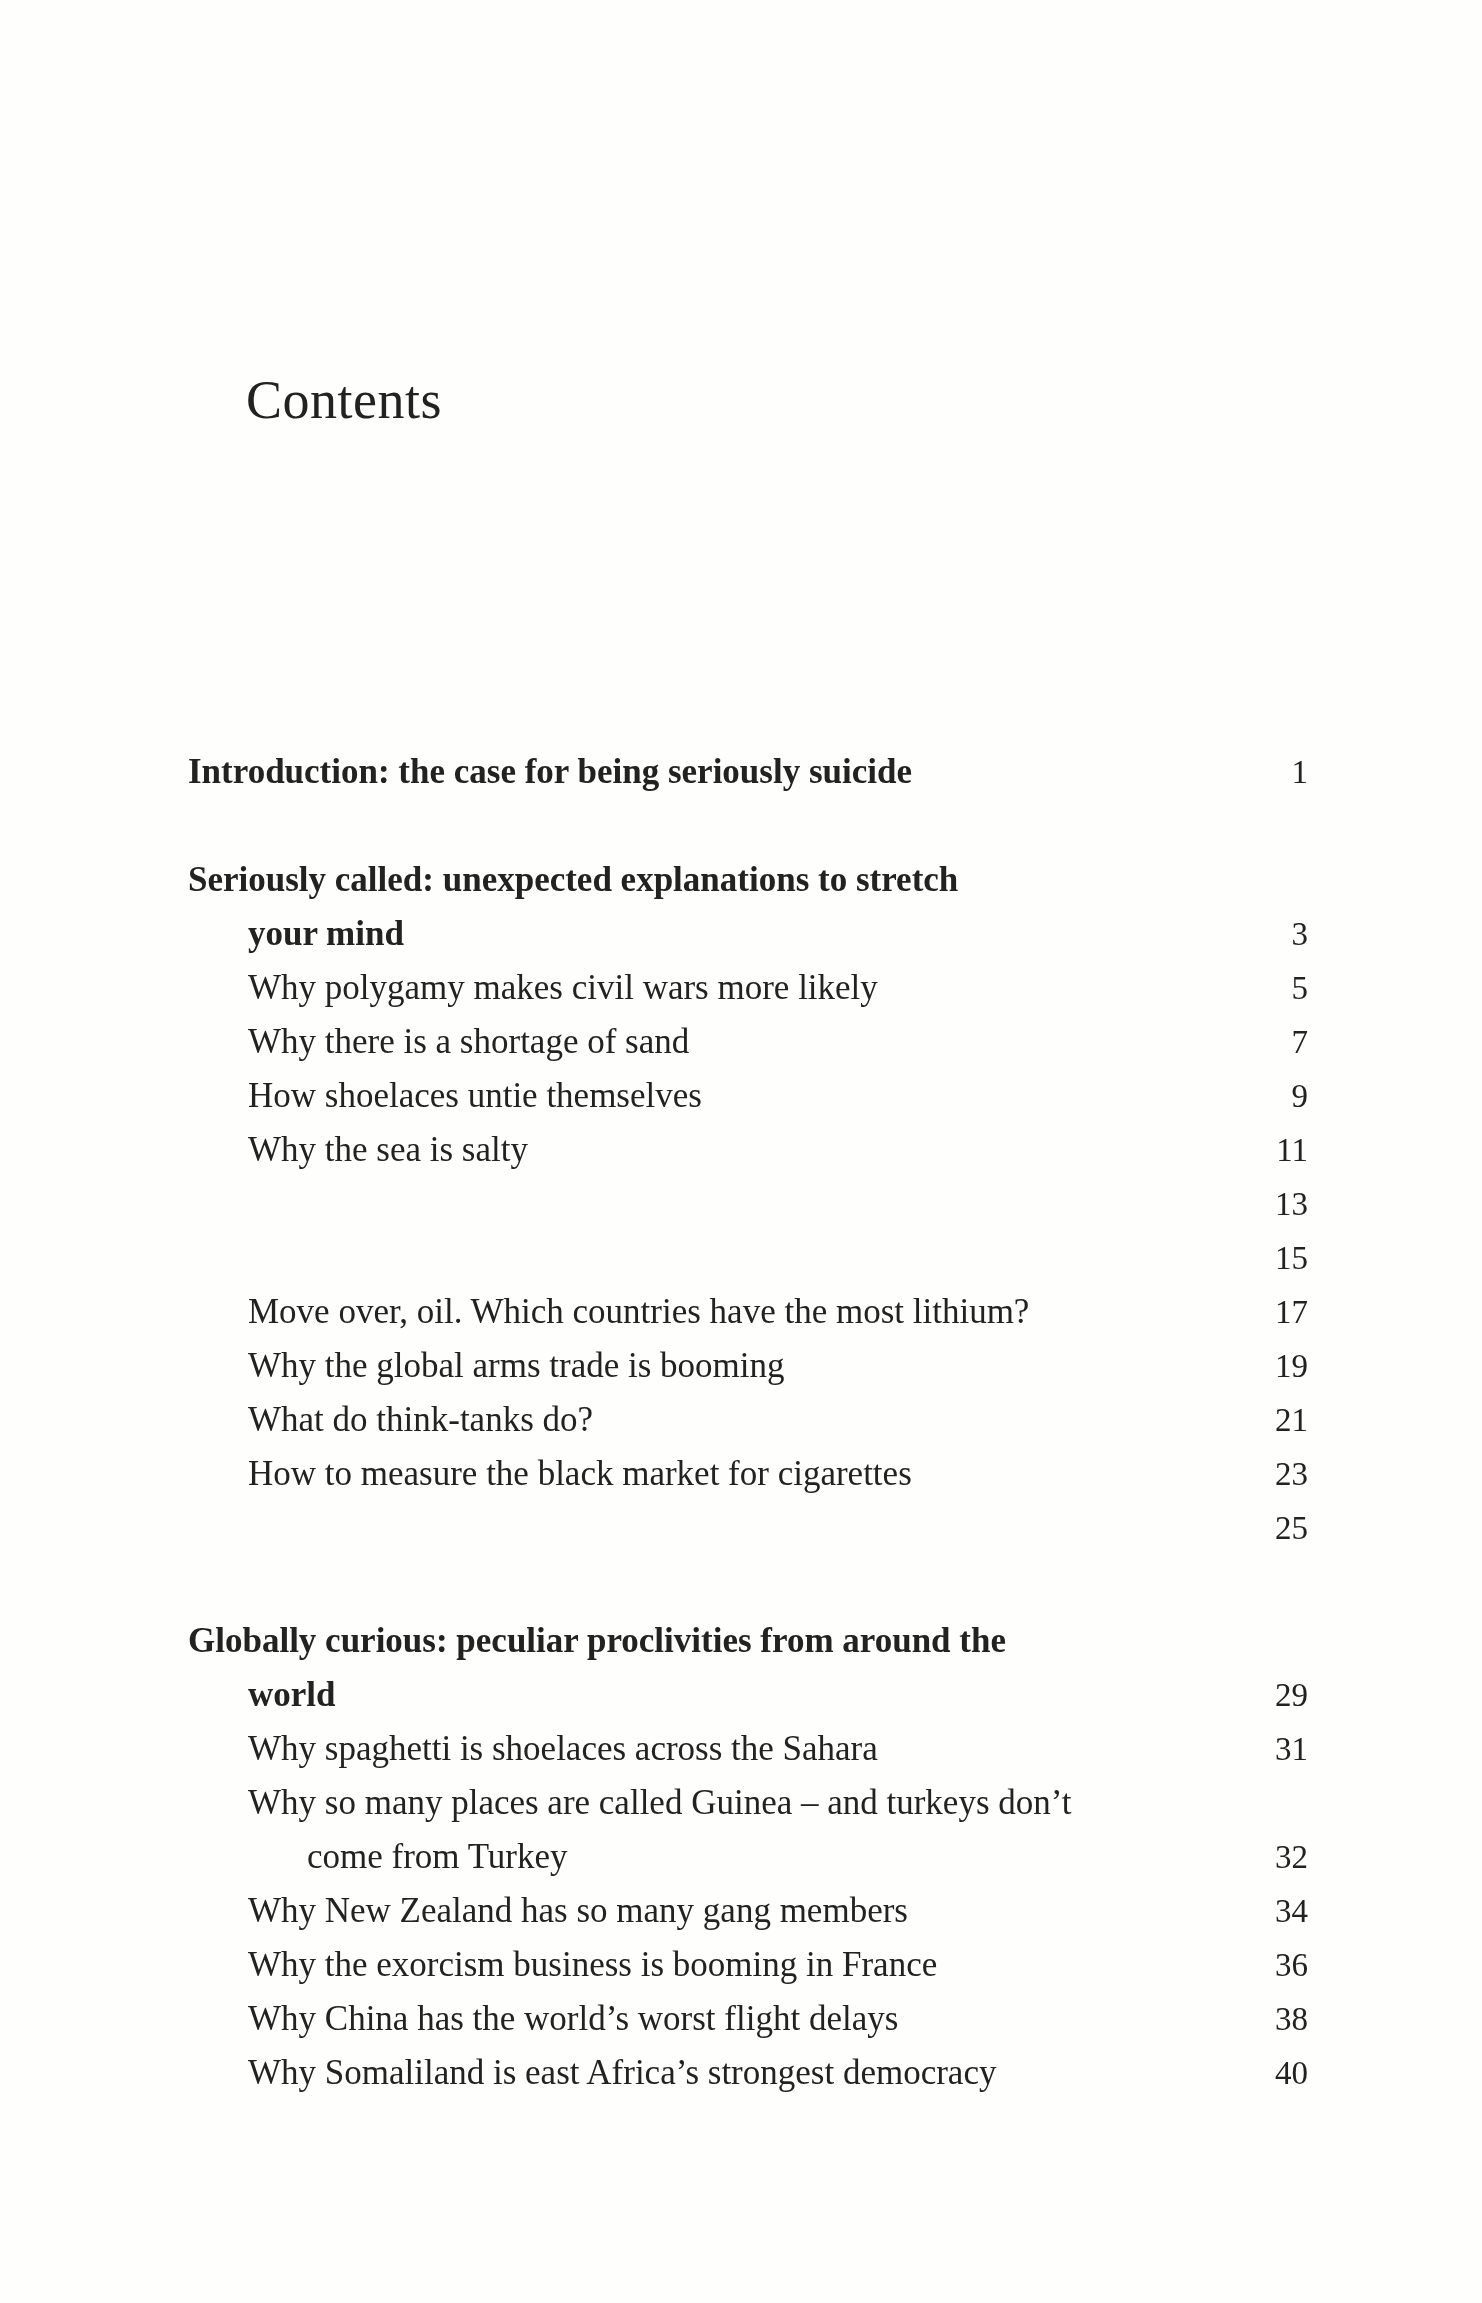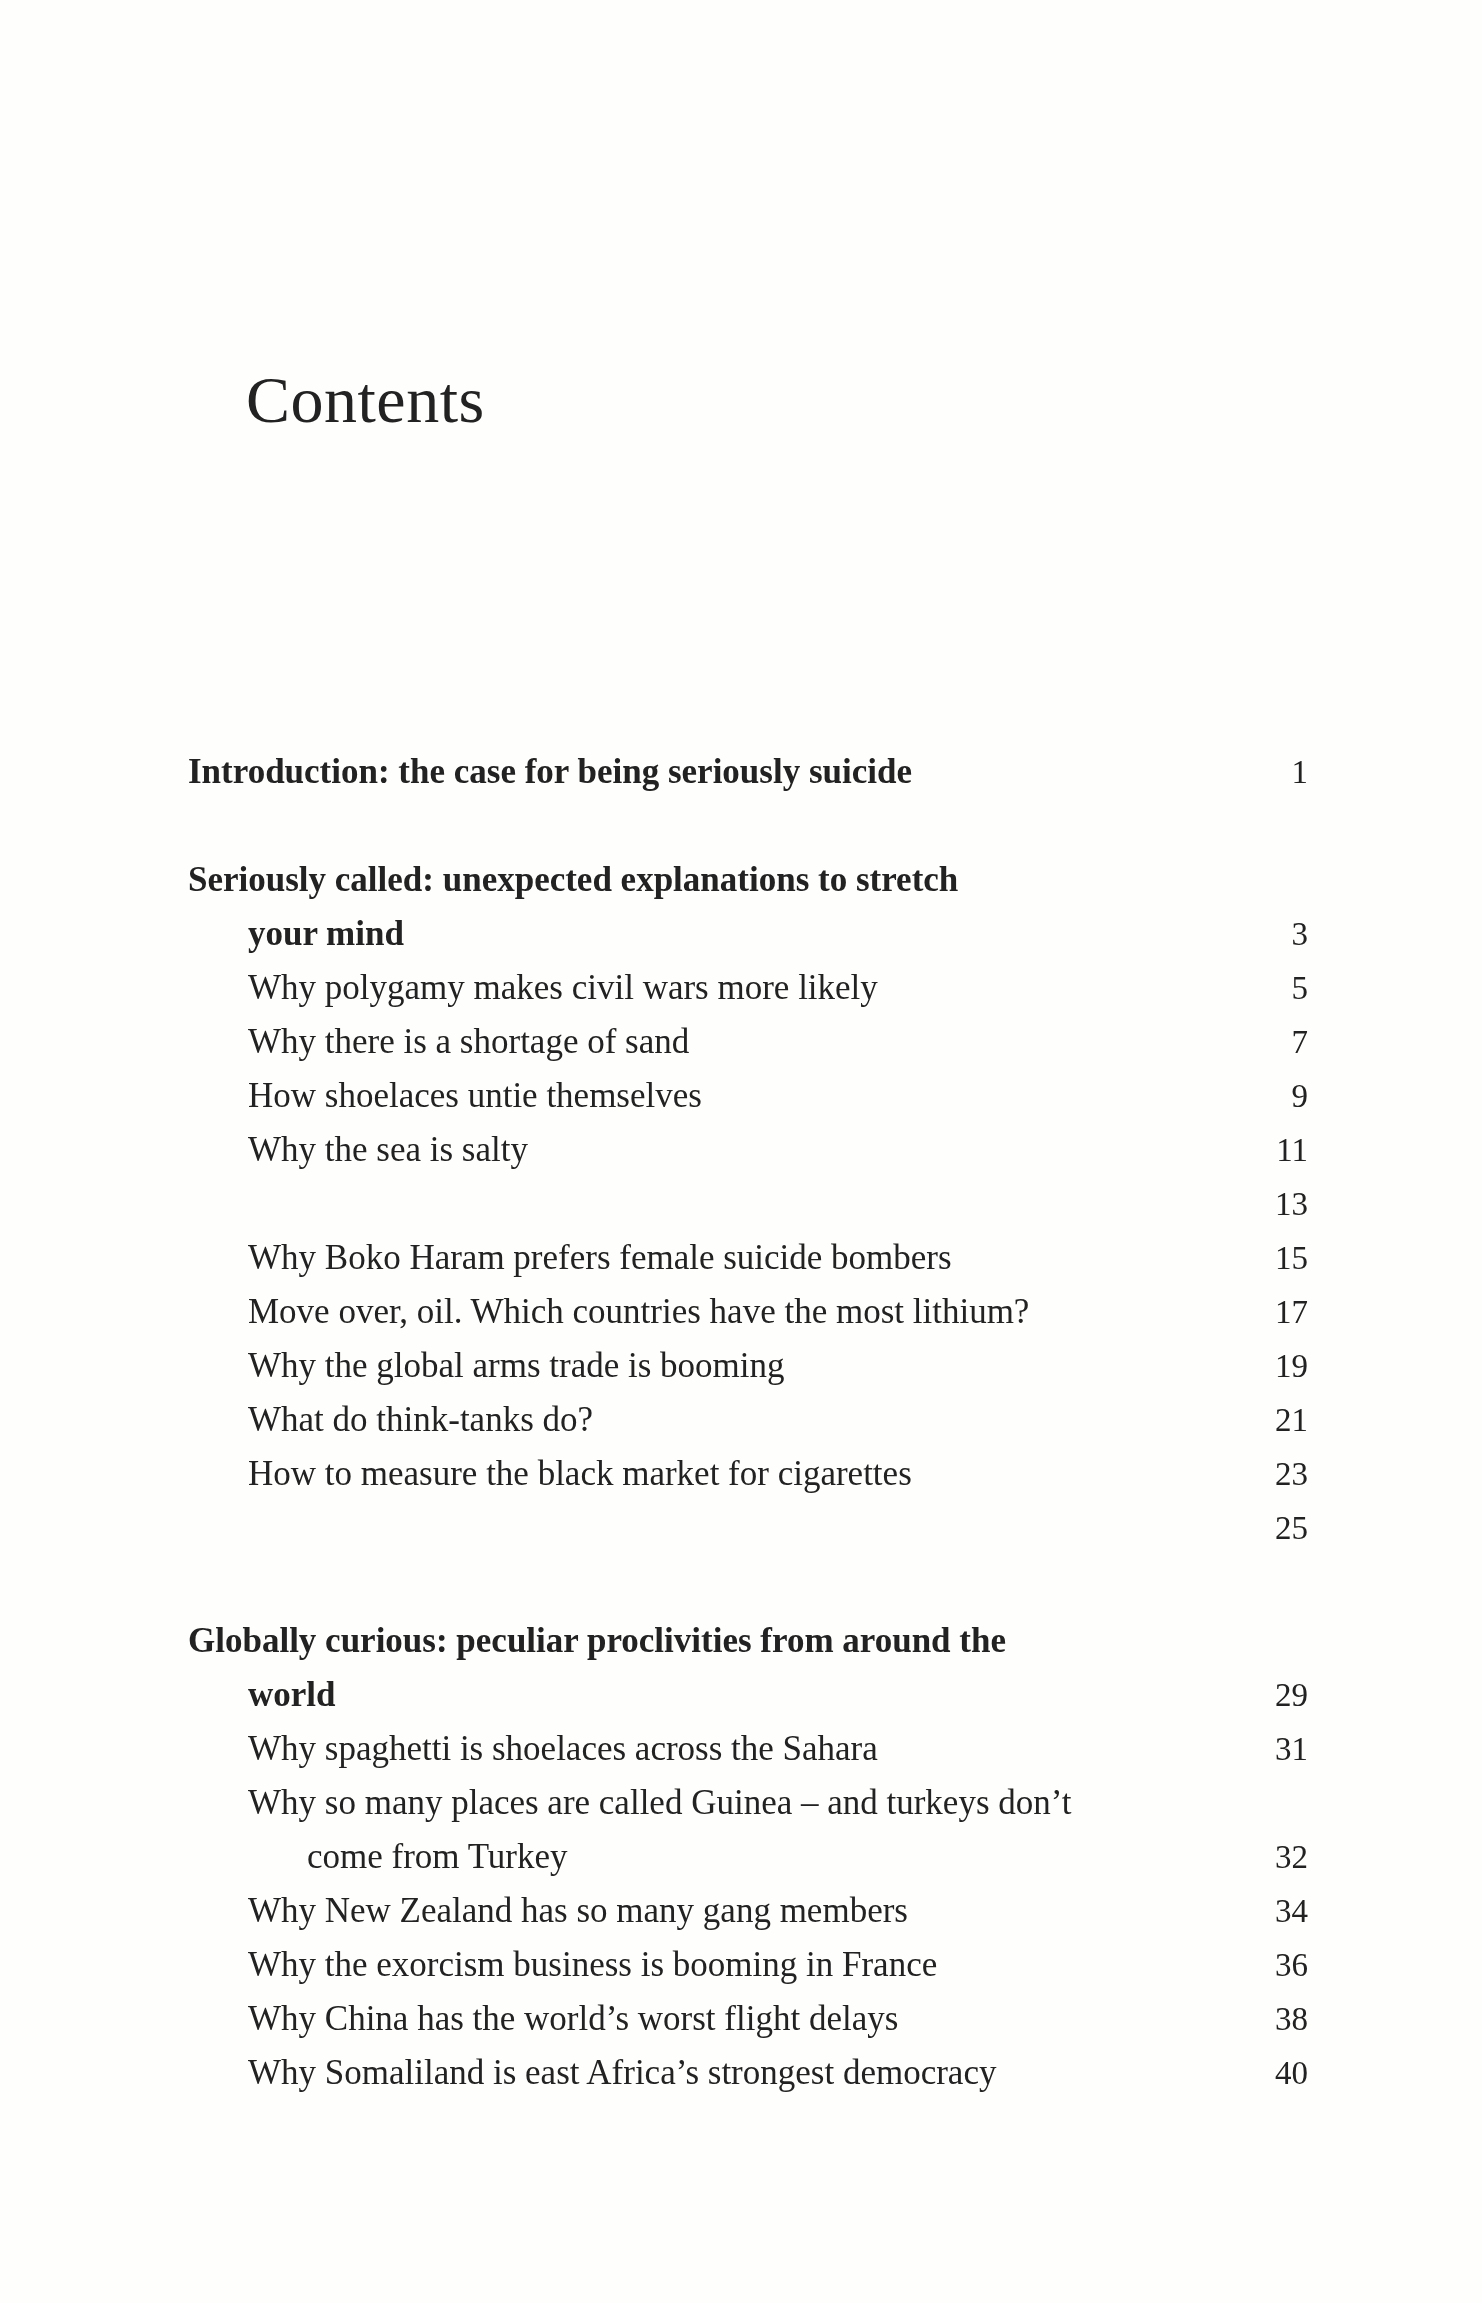--- a/index.html
+++ b/index.html
@@ -18,21 +18,21 @@
     .page {
       position: absolute;
       left: 0; top: 0;
       width: 1482px;
       height: 2303px;
     }
     .title {
       position: absolute;
       left: 246px;
       top: 360px;
-      font-size: 66px;
+      font-size: 54px;
       line-height: 80px;
       font-weight: normal;
       letter-spacing: 0.5px;
       margin: 0;
       white-space: nowrap;
     }
     .toc {
       position: absolute;
       left: 0; top: 0;
       width: 1482px;
@@ -97,21 +97,20 @@
       <span class="num">9</span>
     </div>
     <div class="row indent1" style="top:1123px">
       <span class="label">Why the sea is salty</span>
       <span class="num">11</span>
     </div>
     <div class="row indent1" style="top:1177px">
       <span class="num">13</span>
     </div>
     <div class="row indent1" style="top:1231px">
-      <span class="label">Why Boko Haram prefers female suicide bombers</span>
       <span class="num">15</span>
     </div>
     <div class="row indent1" style="top:1285px">
       <span class="label">Move over, oil. Which countries have the most lithium?</span>
       <span class="num">17</span>
     </div>
     <div class="row indent1" style="top:1339px">
       <span class="label">Why the global arms trade is booming</span>
       <span class="num">19</span>
     </div>

